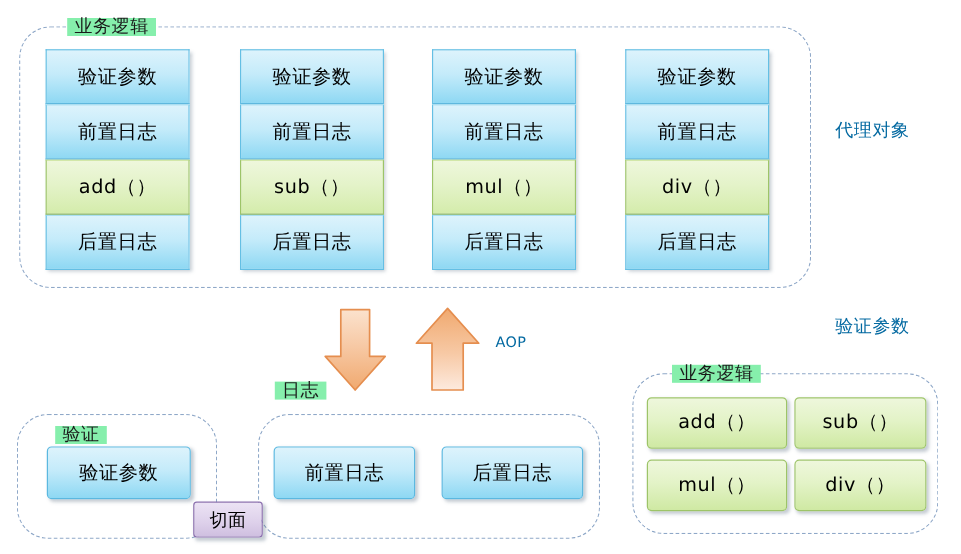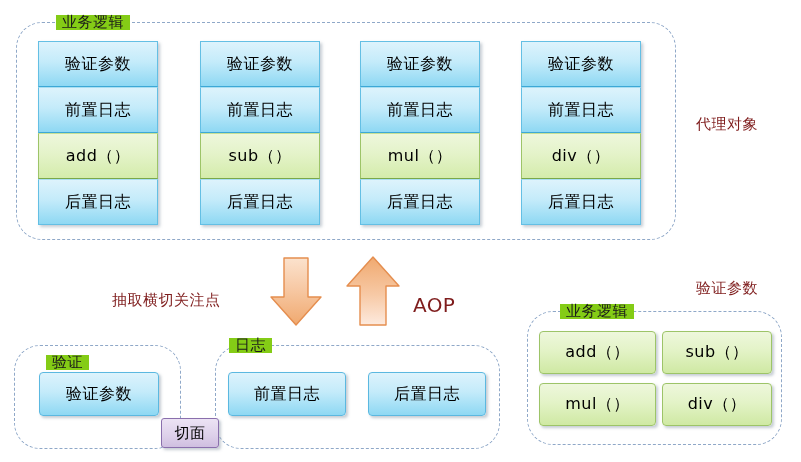--- a/index.html
+++ b/index.html
@@ -21,42 +21,41 @@
   
   .dashed-group {
     position: absolute;
     border: 1.4px dashed #8fa8c8;
     border-radius: 26px;
     box-sizing: border-box;
     background: transparent;
   }
   .group-label {
     position: absolute;
-    background: #84cc16;
+    background: #86efac;
     font-size: 15px;
     color: #1a1a1a;
     line-height: 1;
     padding: 0 6px;
     white-space: nowrap;
     letter-spacing: 0.5px;
     text-align: center;
   }
 
   
   .caption {
     position: absolute;
     font-size: 15px;
-    color: #7f1d1d;
+    color: #0369a1;
     white-space: nowrap;
     line-height: 1;
     letter-spacing: 0.5px;
-    margin-top: 16px;
   }
   .caption-latin {
-    font-size: 20px;
+    font-size: 12px;
     letter-spacing: 0.3px;
   }
 
   
   .proxy-col {
     position: absolute;
     width: 120px;
     box-sizing: border-box;
     box-shadow: 2px 2px 3px rgba(90,110,130,0.35);
   }
@@ -152,21 +151,20 @@
     <div class="cell cell-blue last">后置日志</div>
   </div>
 
   <div class="proxy-col" style="left:521px; top:41px;">
     <div class="cell cell-blue first">验证参数</div>
     <div class="cell cell-blue">前置日志</div>
     <div class="cell cell-green">div（）</div>
     <div class="cell cell-blue last">后置日志</div>
   </div>
 
-  <div class="caption" style="left:112px; top:277px;">抽取横切关注点</div>
 
   <div class="caption caption-latin" style="left:413px; top:279px;">AOP</div>
 
   <svg class="arrow" style="left:268px; top:256px;" width="56" height="72" viewBox="0 0 56 72">
     <defs>
       <linearGradient id="gradDown" x1="0" y1="0" x2="0" y2="1">
         <stop offset="0%" stop-color="#fbe2cd"></stop>
         <stop offset="45%" stop-color="#f7c9a5"></stop>
         <stop offset="100%" stop-color="#f0a96f"></stop>
       </linearGradient>
@@ -184,21 +182,21 @@
     </defs>
     <path d="M29,3 L55,32 L42,32 L42,71 L16,71 L16,32 L3,32 Z" fill="url(#gradUp)" stroke="#e58e4f" stroke-width="1.4" stroke-linejoin="round"></path>
   </svg>
 
   <div class="dashed-group" style="left:14px; top:345px; width:167px; height:104px;"></div>
   <div class="group-label" style="left:46px; top:355px;">验证</div>
 
   <div class="chip chip-blue" style="left:39px; top:372px; width:120px; height:44px;">验证参数</div>
 
   <div class="dashed-group" style="left:215px; top:345px; width:285px; height:104px;"></div>
-  <div class="group-label" style="left:229px; top:338px;">日志</div>
+  <div class="group-label" style="left:229px; top:318px;">日志</div>
 
   <div class="chip chip-blue" style="left:228px; top:372px; width:118px; height:44px;">前置日志</div>
 
   <div class="chip chip-blue" style="left:368px; top:372px; width:118px; height:44px;">后置日志</div>
 
   <div class="chip chip-purple" style="left:161px; top:418px; width:58px; height:30px;">切面</div>
 
   <div class="caption" style="left:696px; top:265px;">验证参数</div>
 
   <div class="dashed-group" style="left:527px; top:311px; width:255px; height:134px;"></div>

